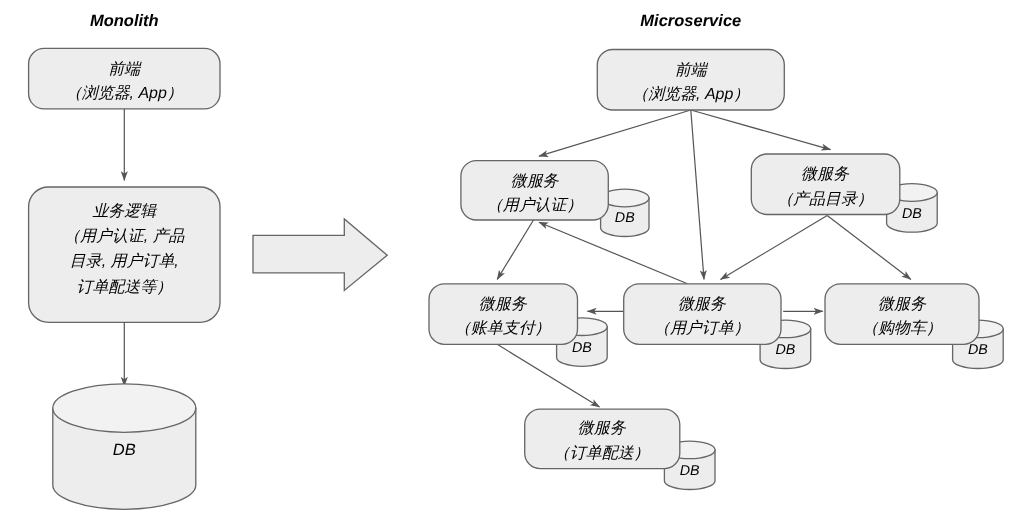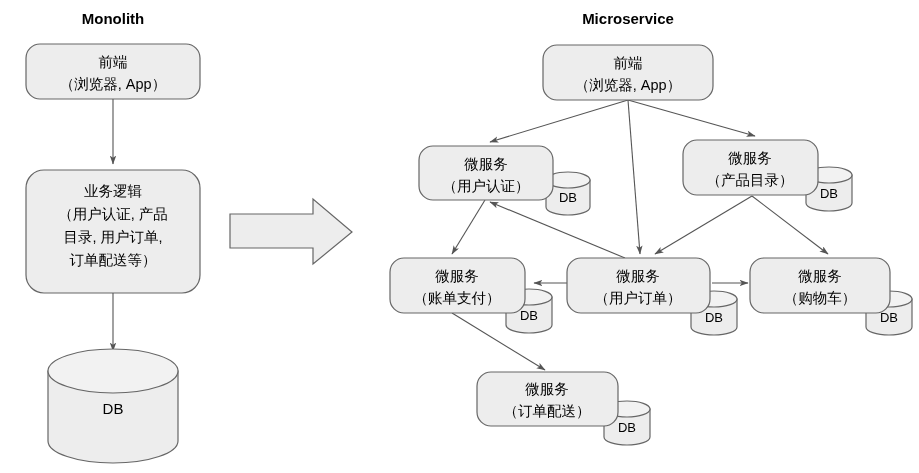--- a/index.html
+++ b/index.html
@@ -1,18 +1,18 @@
 <!DOCTYPE html>
 <html><head>
 <meta charset="utf-8">
 <style>
   html,body{margin:0;padding:0;background:#ffffff;}
   body{width:919px;height:473px;overflow:hidden;
        font-family:"Liberation Sans","DejaVu Sans",sans-serif;}
-  #canvas{position:relative;width:919px;height:473px;}
+  #canvas{position:relative;width:919px;height:473px;font-style:italic;}
   svg{position:absolute;left:0;top:0;width:919px;height:473px;}
   .sect-title{font-weight:bold;font-size:15px;fill:#000000;text-anchor:middle;}
   .node-text{font-size:14.5px;fill:#000000;text-anchor:middle;}
   .db-text{font-size:13px;fill:#000000;text-anchor:middle;}
   .bigdb-text{font-size:15px;fill:#000000;text-anchor:middle;}
   .shape{fill:#ededed;stroke:#666666;stroke-width:1.2;}
   .cyl{fill:#ededed;stroke:#666666;stroke-width:1.2;}
   .cyl-top{fill:#f2f2f2;stroke:#666666;stroke-width:1.2;}
   .edge{stroke:#555555;stroke-width:1.1;fill:none;}
 </style>

